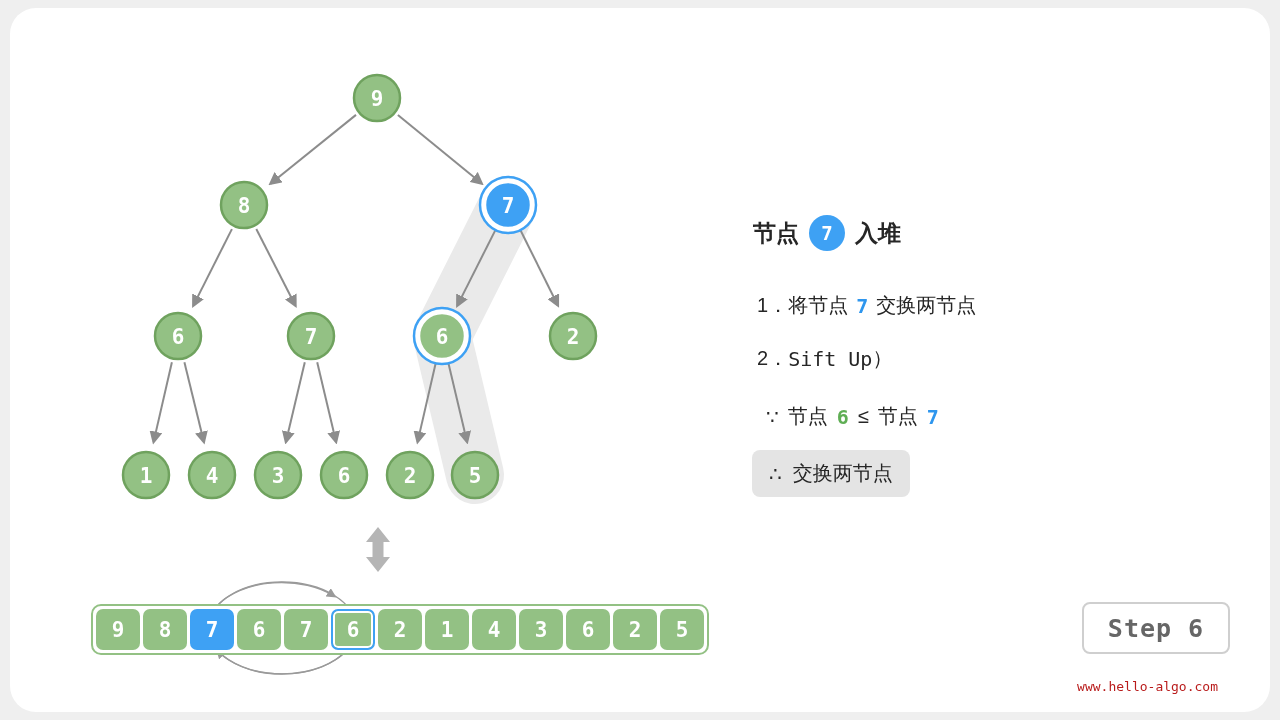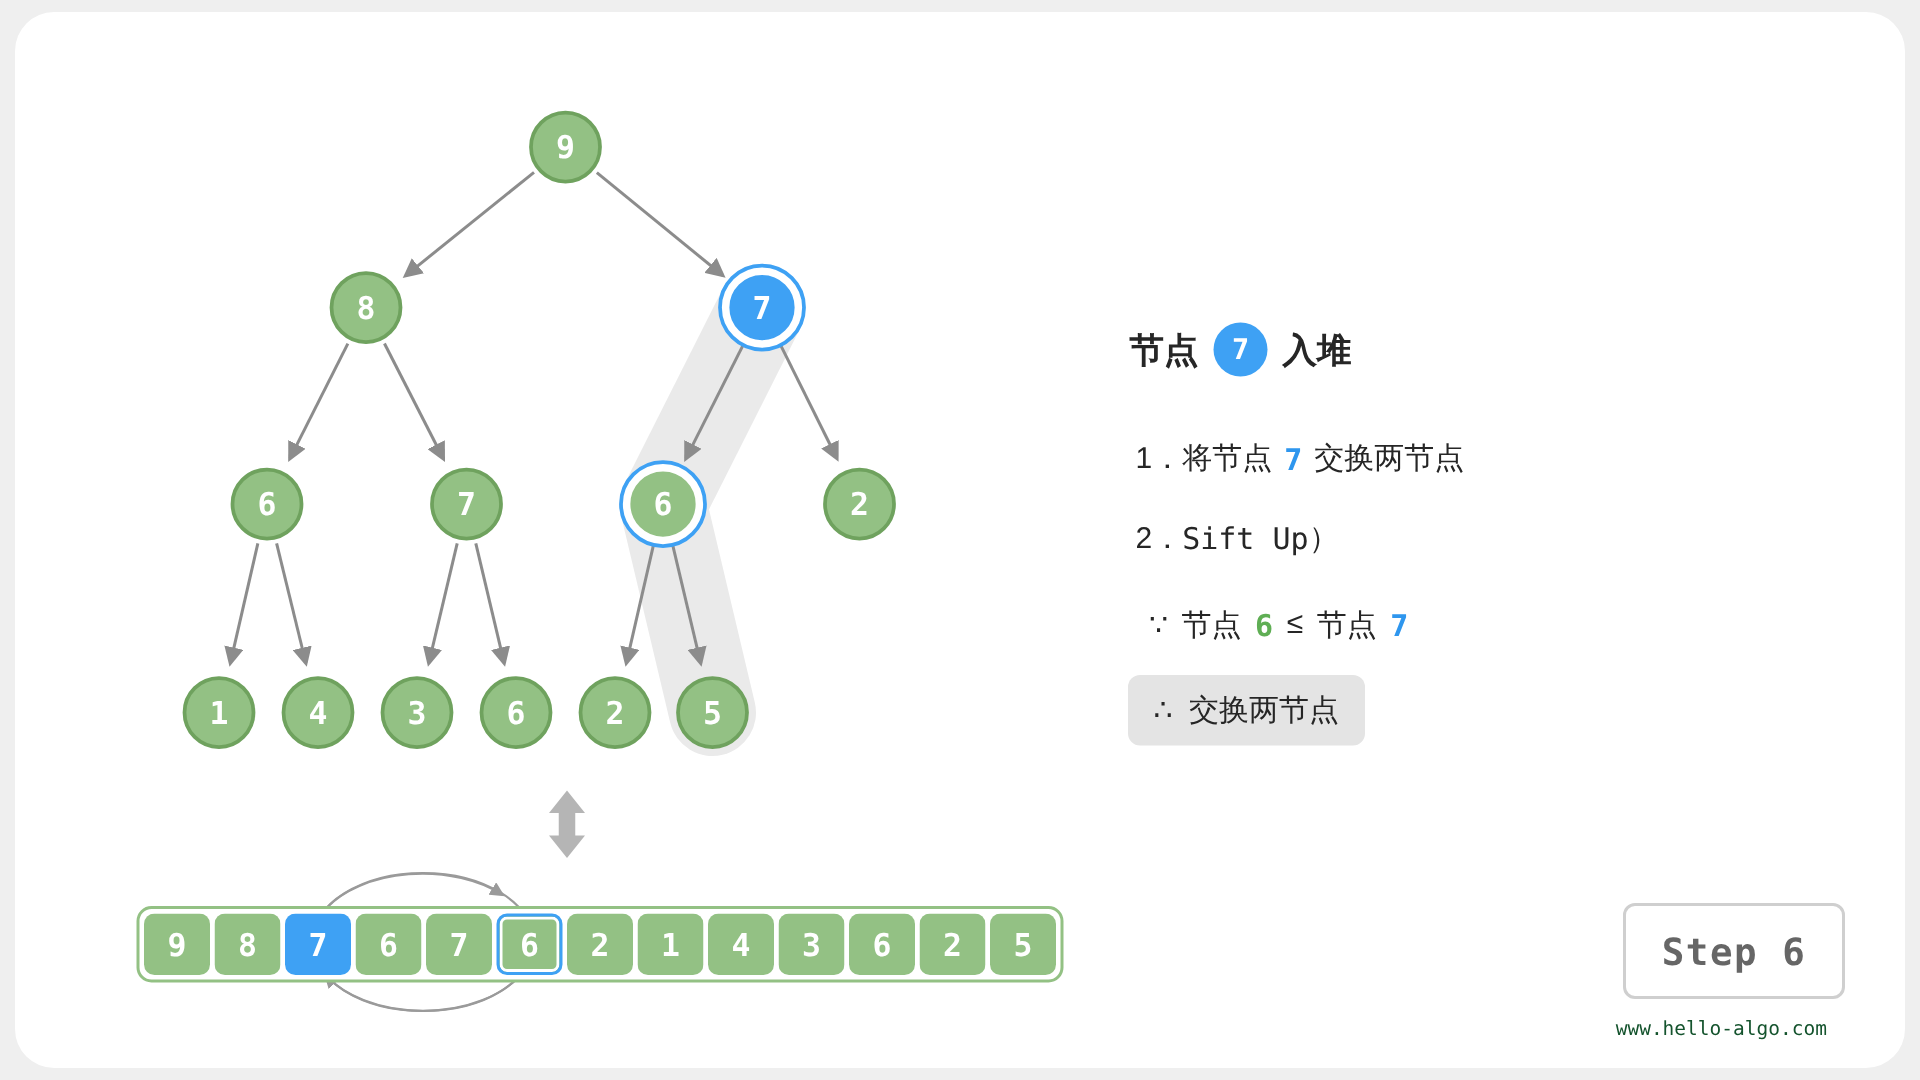--- a/index.html
+++ b/index.html
@@ -27,25 +27,25 @@
   .v { font-family:"DejaVu Sans Mono", monospace; font-weight:bold; }
   .step1 .v { margin:0 8px; }
   .v-blue { color:#2E96EE; }
   .v-green { color:#5FAE54; }
   .mono { font-family:"DejaVu Sans Mono", monospace; }
   .step1 { left:757px; top:292px; }
   .step2 { left:757px; top:345px; }
   .because { left:766px; top:403px; column-gap:9px; }
   .therefore { left:752px; top:450px; background:#E4E4E4; border-radius:8px; padding:10px 17px; column-gap:11px; }
 
-  .step-badge { position:absolute; left:1082px; top:602px; width:148px; height:64px; background:#FFFFFF;
+  .step-badge { position:absolute; left:1082px; top:602px; width:148px; height:52px; background:#FFFFFF;
                 border:2.5px solid #CFCFCF; border-radius:8px; display:flex; align-items:center; justify-content:center;
                 font-family:"DejaVu Sans Mono", monospace; font-weight:bold; font-size:25px; color:#666666; letter-spacing:1px; }
   .watermark { position:absolute; right:62px; top:679px; font-family:"DejaVu Sans Mono", monospace;
-               font-size:13px; color:#14532d;margin-left:12px; }
+               font-size:13px; color:#b91c1c;margin-left:12px; }
 </style>
 </head>
 <body>
 
 <div class="stage">
   <div class="card"></div>
 
   <svg class="diagram-svg" width="1280" height="720">
     <defs>
       <marker id="arrowhead" viewBox="0 0 10 10" refX="8" refY="5" markerWidth="6.5" markerHeight="6.5" orient="auto">

